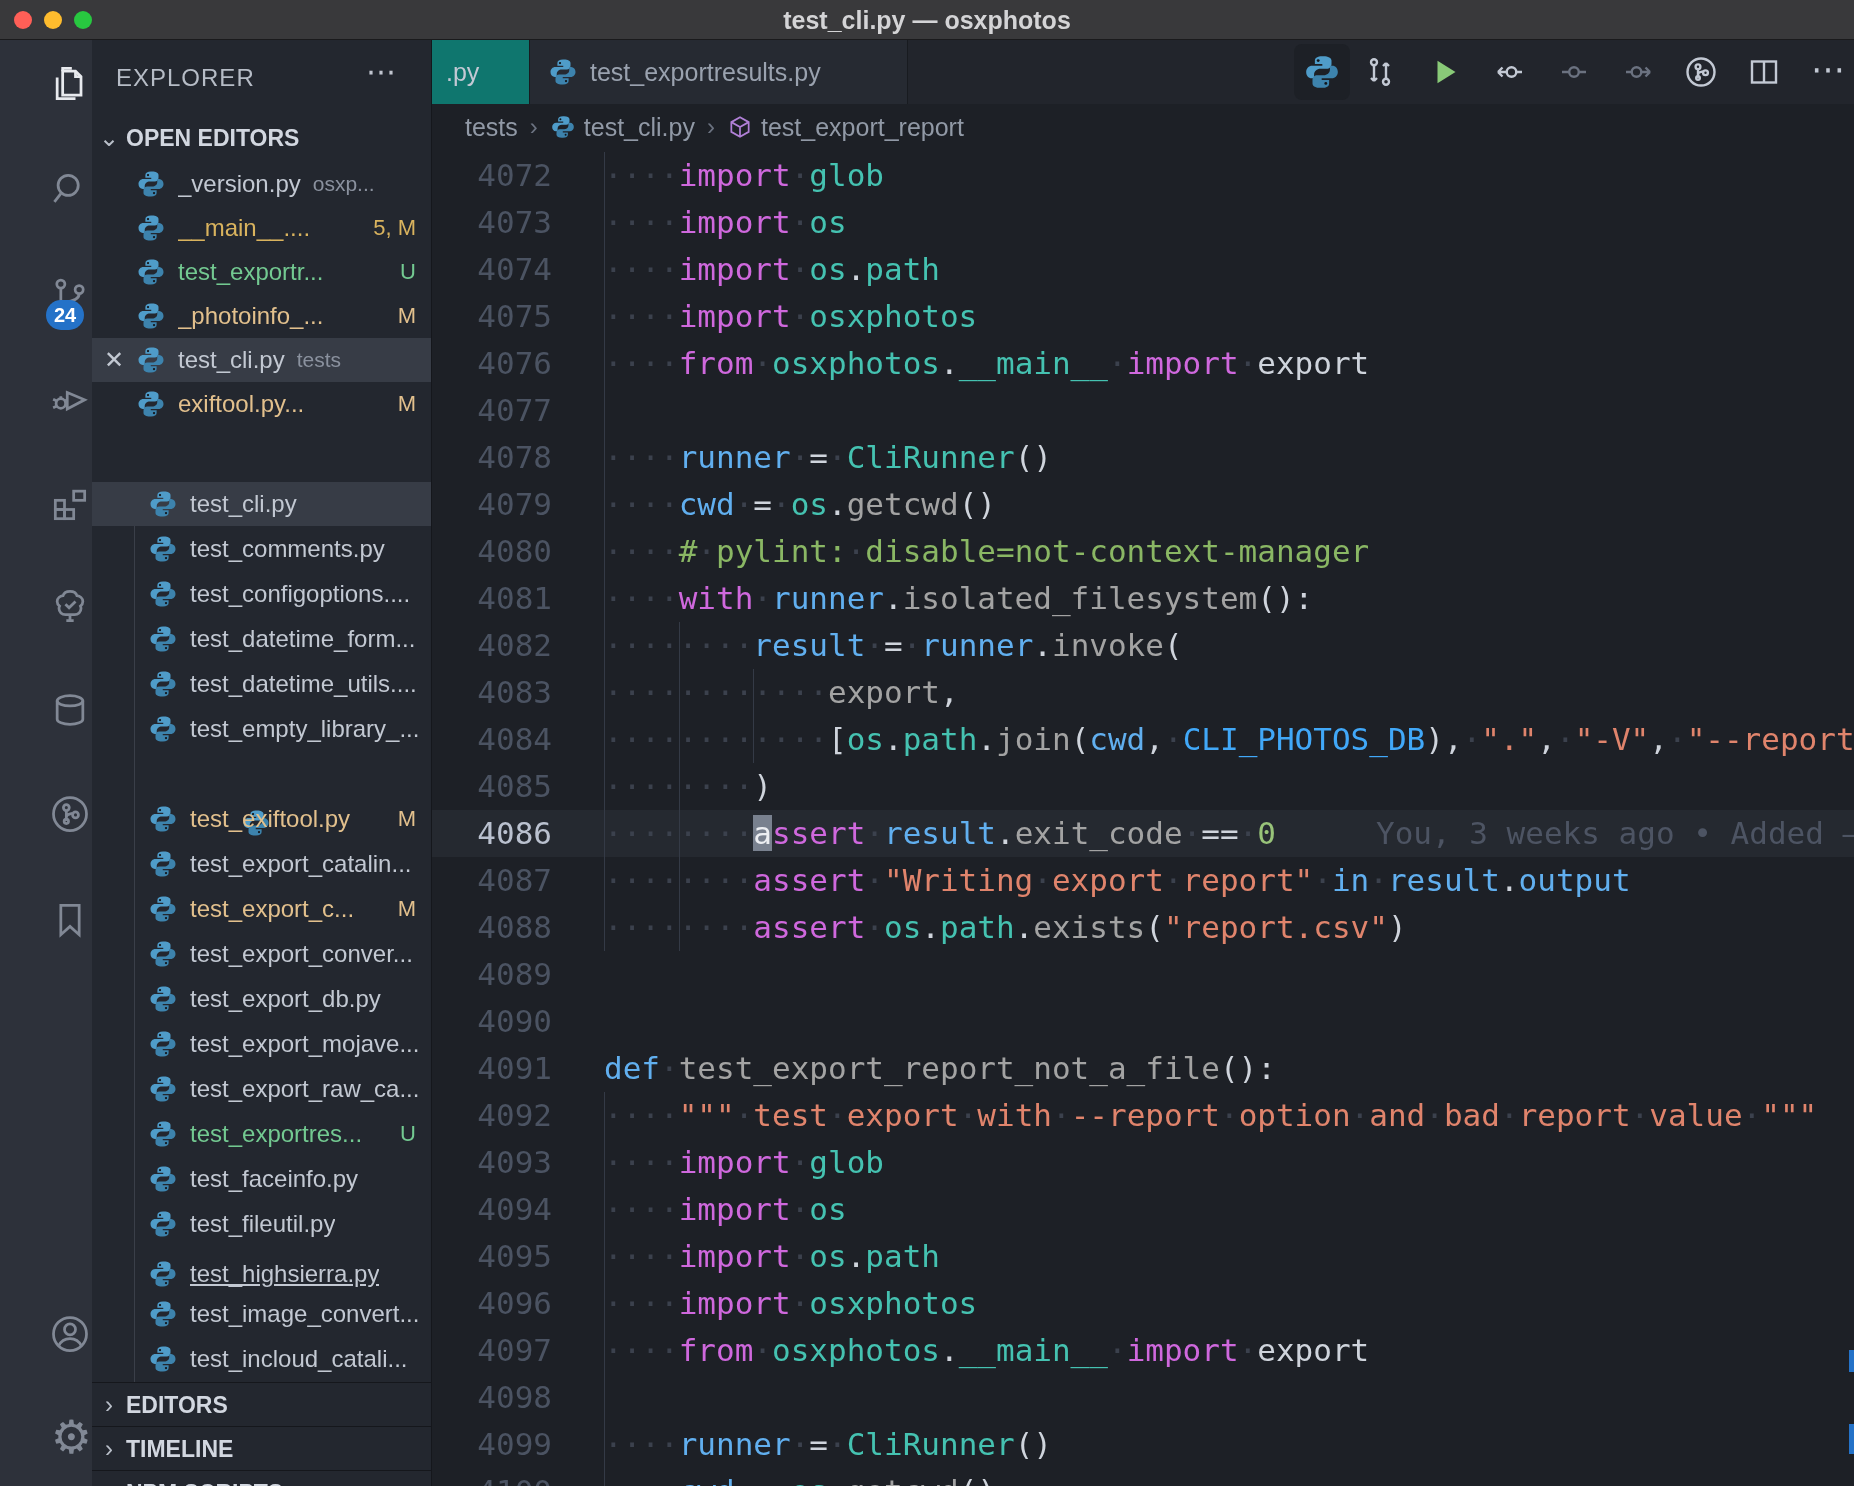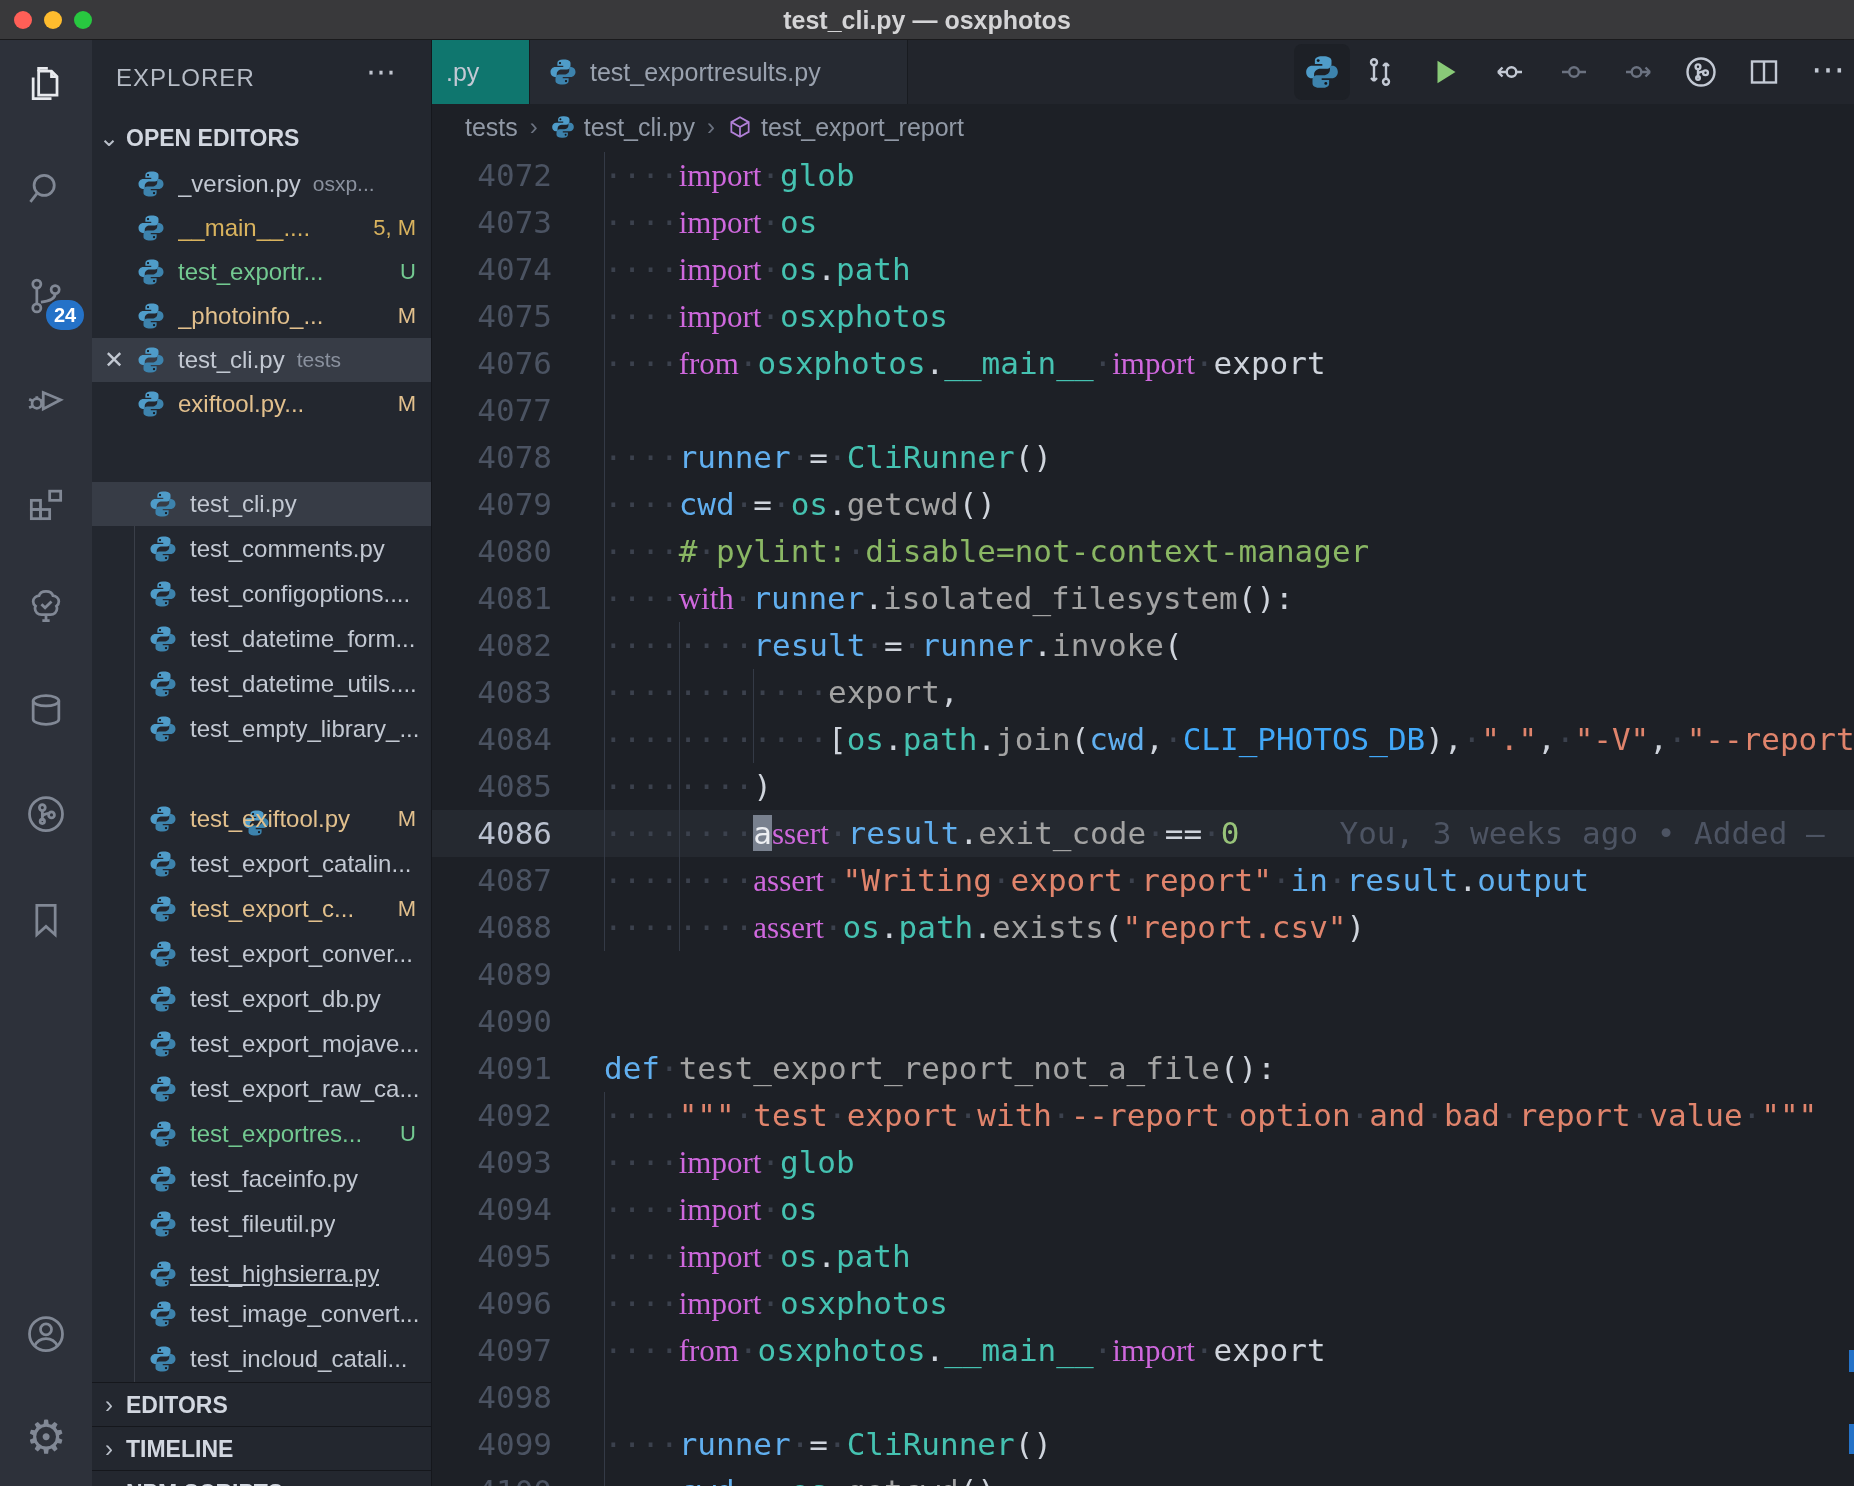--- a/index.html
+++ b/index.html
@@ -14,21 +14,21 @@
   .t-red    { left:14px;  background:#ff5f57; }
   .t-yellow { left:44px;  background:#febc2e; }
   .t-green  { left:74px;  background:#28c840; }
   .win-title { position:absolute; left:0; right:0; top:0; height:40px; line-height:40px;
                text-align:center; color:#d4d4d6; font-size:25px; font-weight:bold; }
 
   
   .activitybar { position:absolute; left:0; top:40px; width:92px; height:1446px;
                  background:#2d313a; }
   .act-item { position:absolute; left:0; width:92px; height:88px; display:flex;
-              align-items:center; justify-content:center; cursor:pointer; }
+              align-items:center; justify-content:flex-end; cursor:pointer; }
   .act-item svg { width:44px; height:44px; stroke:#818895; fill:none; stroke-width:1.5; }
   .act-item.active svg { stroke:#e8eaee; }
   .act-badge { position:absolute; right:8px; bottom:10px; min-width:38px; height:30px;
                background:#2472c8; color:#fff; border-radius:16px; font-size:20px;
                font-weight:bold; line-height:30px; text-align:center; padding:0 6px; }
   .gear-glyph { font-size:46px; color:#818895; line-height:1; }
 
   
   .sidebar { position:absolute; left:92px; top:40px; width:340px; height:1446px;
              background:#23272f; border-right:1px solid #15171c; overflow:hidden; }
@@ -88,21 +88,21 @@
 
   
   .codepane { position:absolute; left:0; top:112px; width:1422px; height:1334px;
               overflow:hidden; font-family:"DejaVu Sans Mono", monospace; font-size:31px; }
   .cl { position:relative; height:47px; line-height:47px; white-space:pre; }
   .cl.current { background:rgba(121,131,153,0.09); }
   .cl .ln { position:absolute; left:0; top:0; width:120px; text-align:right; color:#4b5362; }
   .cl.current .ln { color:#bac1cf; }
   .cl .codetxt { position:absolute; left:172px; top:0; }
   .guide { position:absolute; top:0; bottom:0; width:1px; background:#343a46; }
-  .kw  { color:#cf68dd;font-family:Liberation Serif, serif; } .kw2 { color:#61afef; } .mod { color:#45c2b1; }
+  .kw  { color:#cf68dd; } .kw2 { color:#61afef; } .mod { color:#45c2b1; }
   .var { color:#61afef; } .const{ color:#41a8f8; } .fn { color:#a3a3a3; }
   .str { color:#e0846c; } .com { color:#8ab764; } .num { color:#98c379; }
   .op  { color:#cfd4dc; }
   .d   { color:#3b414d; }
   .cur { background:#79818f; color:#eceef2; }
   .glens { color:#4d5463; margin-left:100px; }
 
   .overview-ruler { position:absolute; right:0; top:112px; width:5px; height:1334px; }
   .ov-mark { position:absolute; right:0; width:5px; }
 </style>

